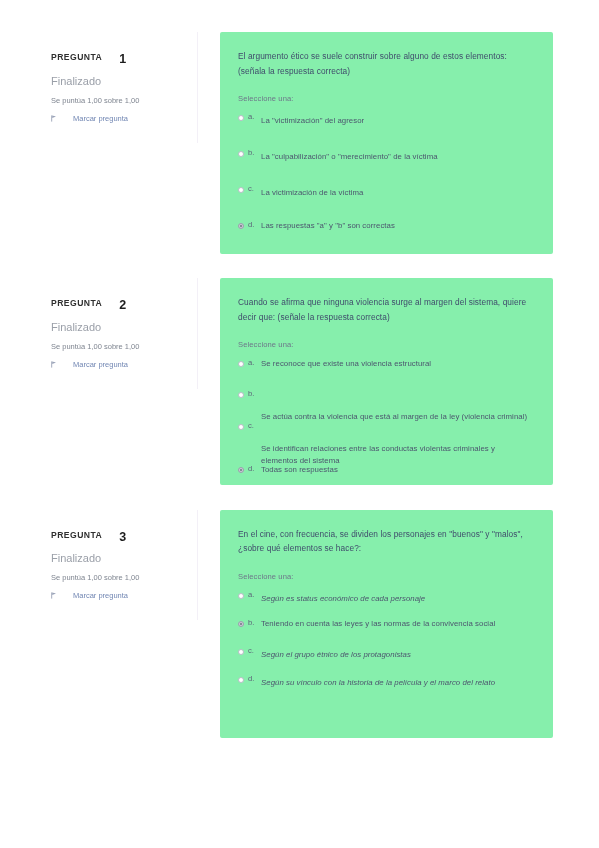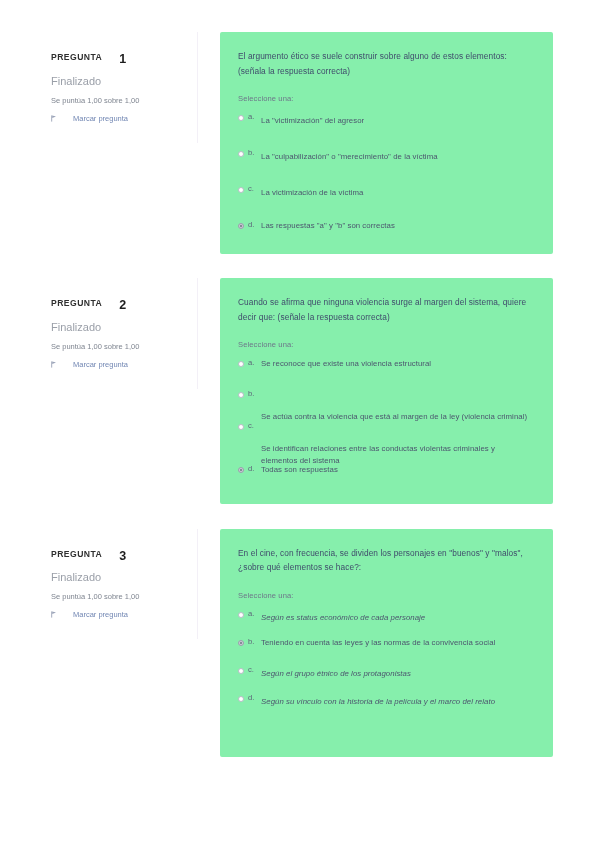--- a/index.html
+++ b/index.html
@@ -168,21 +168,21 @@
   
   .q1 { margin-top: 32px; }
   .q1 .content-panel { padding-bottom: 22px; }
   .q1 .answer { margin-bottom: 24px; }
   .q1 .answer:last-child { margin-bottom: 0; }
   .q1 .ans-text { position: relative; top: 3px; }
   .q1 .answer:last-child .ans-text { top: 0; }
   .q1 .answer:last-child .ans-letter { position: relative; top: 0; }
 
   .q2 { margin-top: 24px; }
-  .q2 .content-panel { padding-bottom: 28px; }
+  .q2 .content-panel { padding-bottom: 9px; }
   .q2 .answer { margin-bottom: 19px; }
   .q2 .answer:last-child { margin-bottom: 0; }
   .q2 .ans-text.shift { position: relative; top: 22px; }
 
   .q3 { margin-top: 25px; }
   .q3 .content-panel { padding-bottom: 52px; }
   .q3 .answer { margin-bottom: 16px; }
   .q3 .answer:last-child { margin-bottom: 0; }
   .q3 .ans-text.shift { position: relative; top: 3px; font-style: italic; }
 </style>

